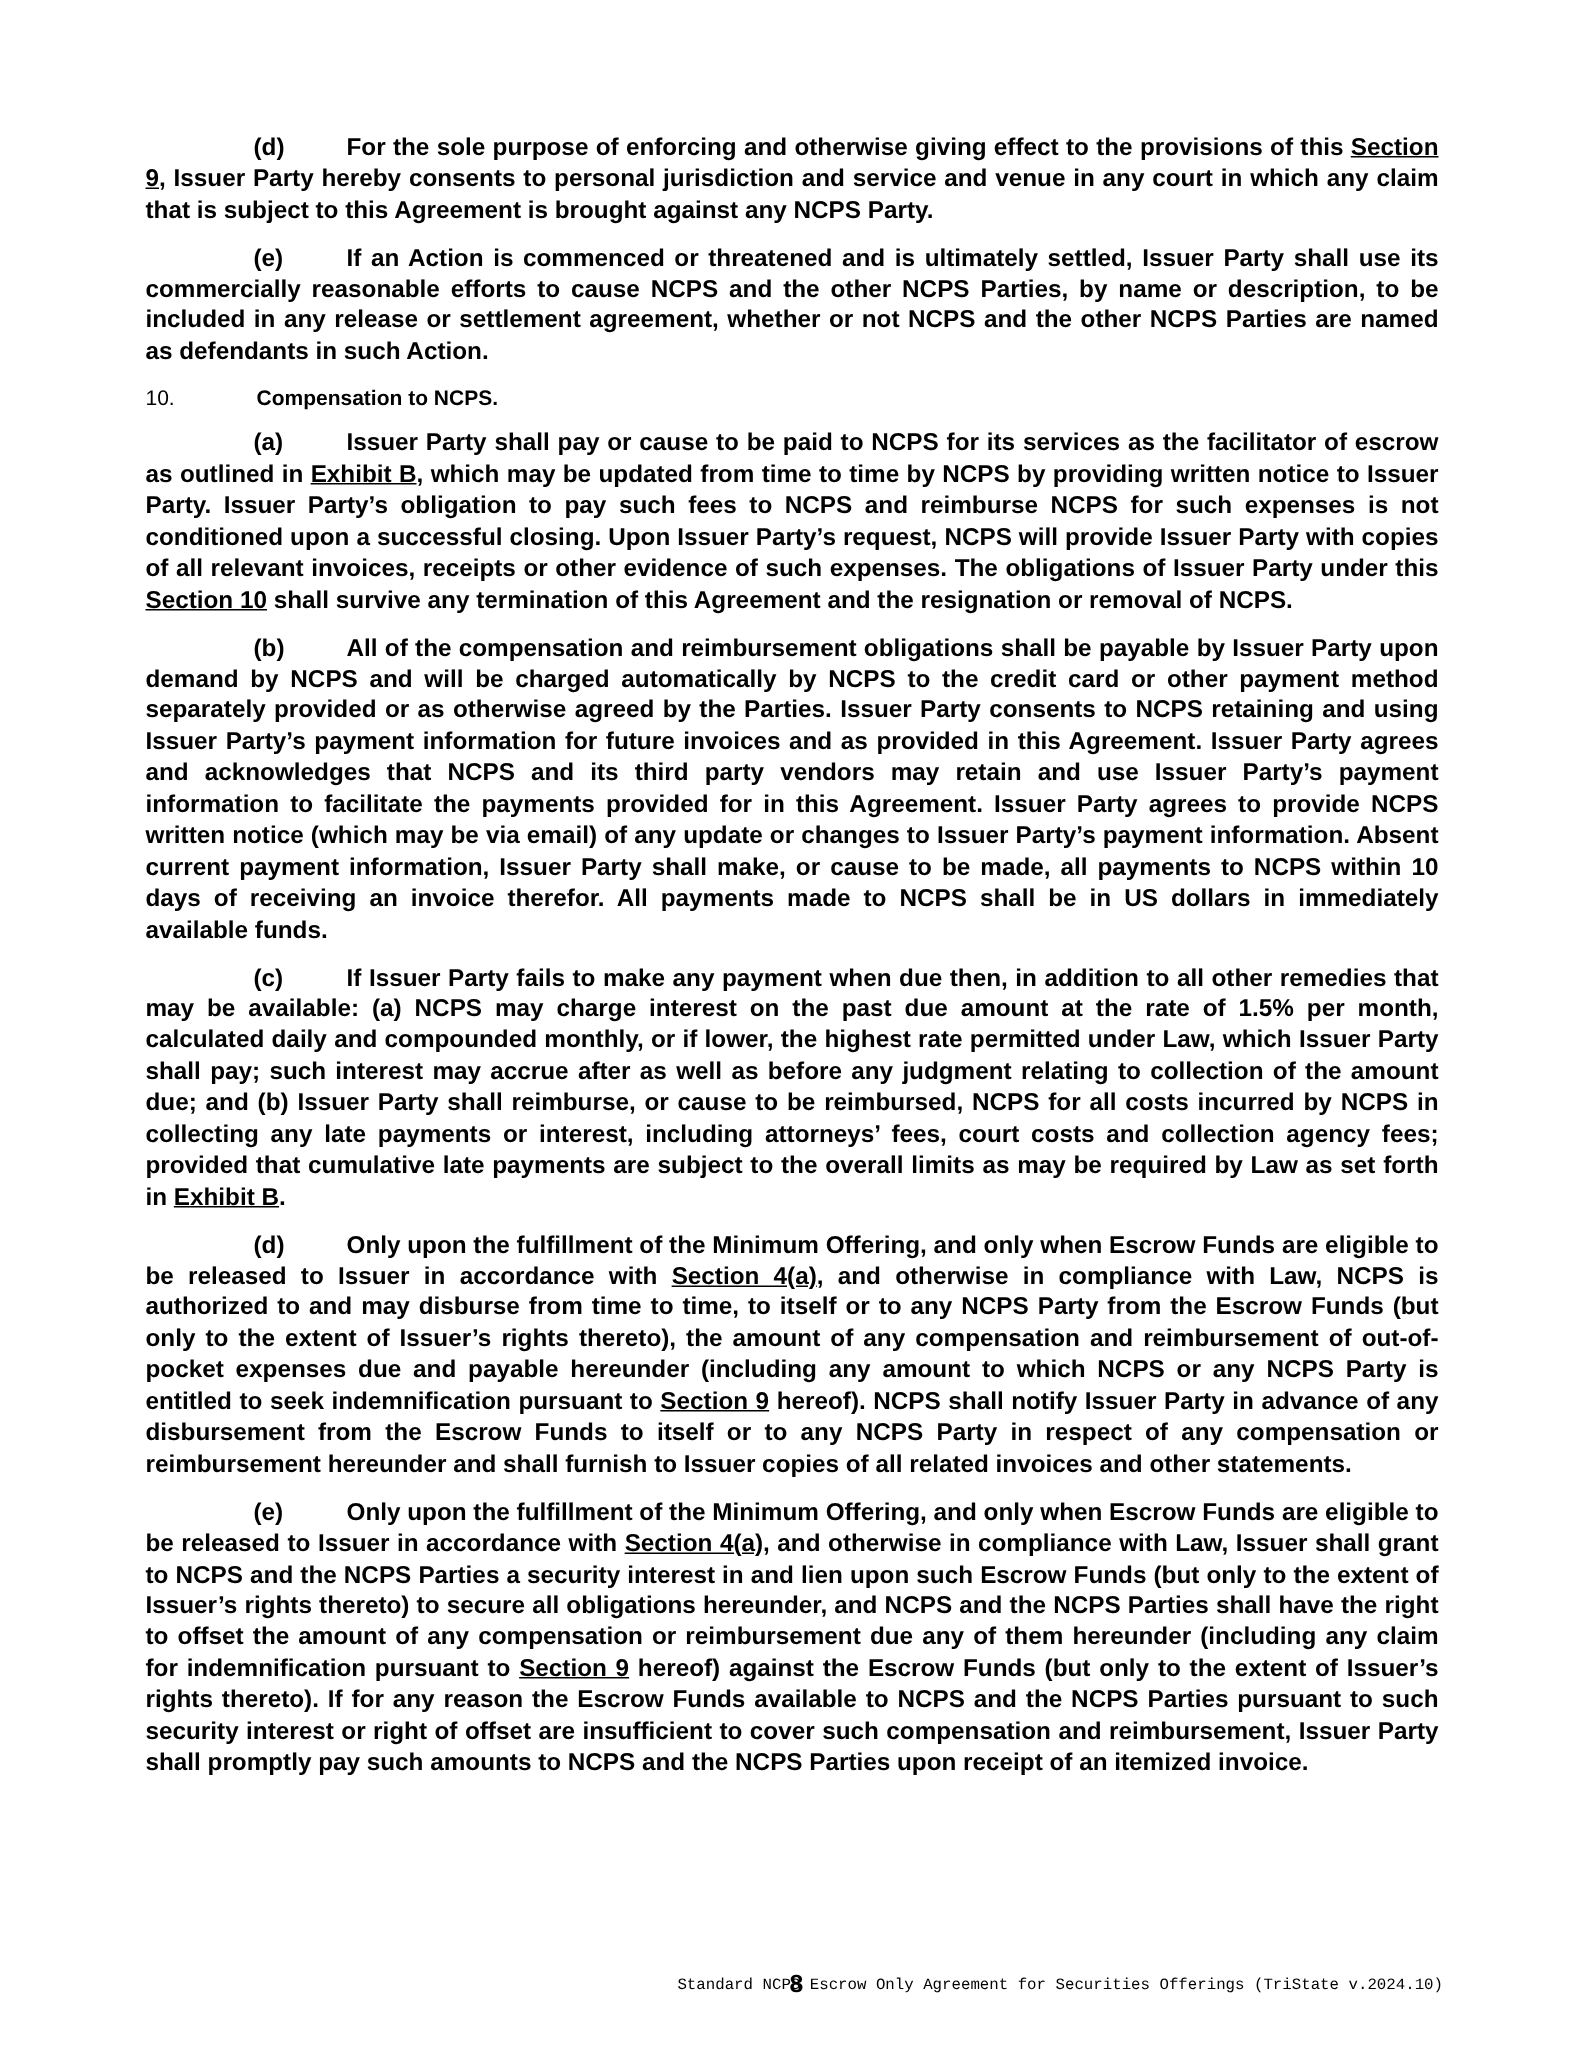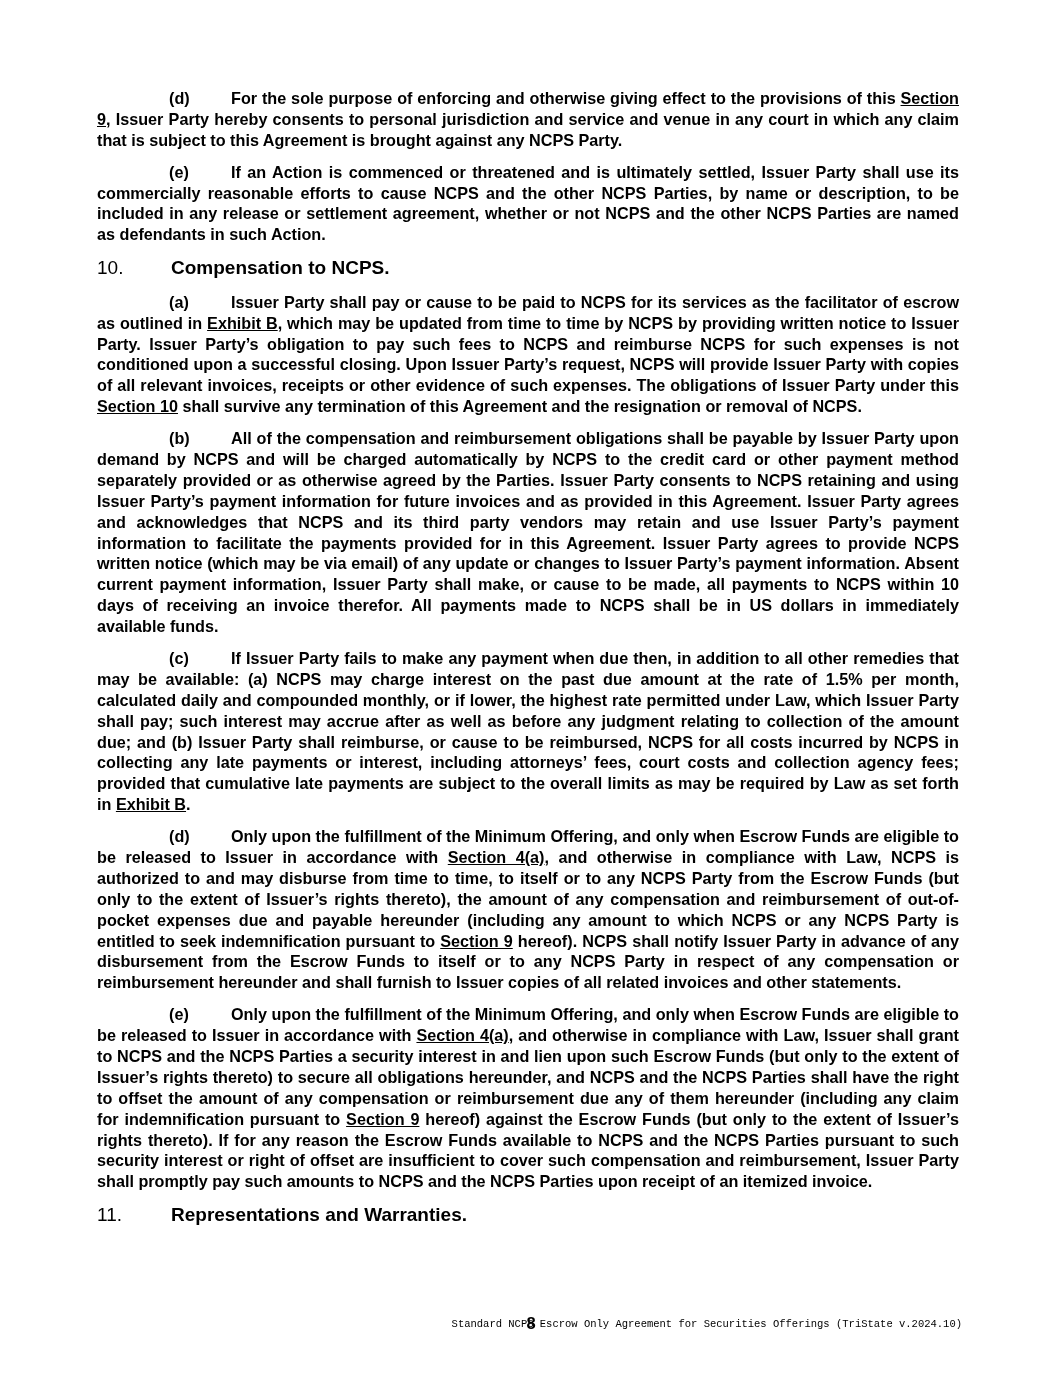--- a/index.html
+++ b/index.html
@@ -41,21 +41,21 @@
     display: inline-block;
     width: 62px;
     margin-left: 72px;
   }
   .lbl-num {
     display: inline-block;
     width: 74px;
   }
   .heading {
     margin: 0 0 11px 0;
-    font-size: 19px;
+    font-size: 14px;
     line-height: 1.29;
     color: #000;
   }
   .heading .htext {
     font-weight: bold;
   }
   .u {
     text-decoration: underline;
   }
   .footer {
@@ -100,21 +100,20 @@
     <p class="para lettered"><span class="lbl">(a)</span><span>Issuer Party shall pay or cause to be paid to NCPS for its services as the facilitator of escrow as outlined in </span><span class="u">Exhibit B</span><span>, which may be updated from time to time by NCPS by providing written notice to Issuer Party. Issuer Party’s obligation to pay such fees to NCPS and reimburse NCPS for such expenses is not conditioned upon a successful closing. Upon Issuer Party’s request, NCPS will provide Issuer Party with copies of all relevant invoices, receipts or other evidence of such expenses. The obligations of Issuer Party under this </span><span class="u">Section 10</span><span> shall survive any termination of this Agreement and the resignation or removal of NCPS.</span></p>
 
     <p class="para lettered"><span class="lbl">(b)</span><span>All of the compensation and reimbursement obligations shall be payable by Issuer Party upon demand by NCPS and will be charged automatically by NCPS to the credit card or other payment method separately provided or as otherwise agreed by the Parties. Issuer Party consents to NCPS retaining and using Issuer Party’s payment information for future invoices and as provided in this Agreement. Issuer Party agrees and acknowledges that NCPS and its third party vendors may retain and use Issuer Party’s payment information to facilitate the payments provided for in this Agreement. Issuer Party agrees to provide NCPS written notice (which may be via email) of any update or changes to Issuer Party’s payment information. Absent current payment information, Issuer Party shall make, or cause to be made, all payments to NCPS within 10 days of receiving an invoice therefor. All payments made to NCPS shall be in US dollars in immediately available funds.</span></p>
 
     <p class="para lettered"><span class="lbl">(c)</span><span>If Issuer Party fails to make any payment when due then, in addition to all other remedies that may be available: (a) NCPS may charge interest on the past due amount at the rate of 1.5% per month, calculated daily and compounded monthly, or if lower, the highest rate permitted under Law, which Issuer Party shall pay; such interest may accrue after as well as before any judgment relating to collection of the amount due; and (b) Issuer Party shall reimburse, or cause to be reimbursed, NCPS for all costs incurred by NCPS in collecting any late payments or interest, including attorneys’ fees, court costs and collection agency fees; provided that cumulative late payments are subject to the overall limits as may be required by Law as set forth in </span><span class="u">Exhibit B</span><span>.</span></p>
 
     <p class="para lettered"><span class="lbl">(d)</span><span>Only upon the fulfillment of the Minimum Offering, and only when Escrow Funds are eligible to be released to Issuer in accordance with </span><span class="u">Section 4(a)</span><span>, and otherwise in compliance with Law, NCPS is authorized to and may disburse from time to time, to itself or to any NCPS Party from the Escrow Funds (but only to the extent of Issuer’s rights thereto), the amount of any compensation and reimbursement of out-of-pocket expenses due and payable hereunder (including any amount to which NCPS or any NCPS Party is entitled to seek indemnification pursuant to </span><span class="u">Section 9</span><span> hereof). NCPS shall notify Issuer Party in advance of any disbursement from the Escrow Funds to itself or to any NCPS Party in respect of any compensation or reimbursement hereunder and shall furnish to Issuer copies of all related invoices and other statements.</span></p>
 
     <p class="para lettered"><span class="lbl">(e)</span><span>Only upon the fulfillment of the Minimum Offering, and only when Escrow Funds are eligible to be released to Issuer in accordance with </span><span class="u">Section 4(a)</span><span>, and otherwise in compliance with Law, Issuer shall grant to NCPS and the NCPS Parties a security interest in and lien upon such Escrow Funds (but only to the extent of Issuer’s rights thereto) to secure all obligations hereunder, and NCPS and the NCPS Parties shall have the right to offset the amount of any compensation or reimbursement due any of them hereunder (including any claim for indemnification pursuant to </span><span class="u">Section 9</span><span> hereof) against the Escrow Funds (but only to the extent of Issuer’s rights thereto). If for any reason the Escrow Funds available to NCPS and the NCPS Parties pursuant to such security interest or right of offset are insufficient to cover such compensation and reimbursement, Issuer Party shall promptly pay such amounts to NCPS and the NCPS Parties upon receipt of an itemized invoice.</span></p>
 
-    <p class="heading"><span class="lbl-num">11.</span><span class="htext">Representations and Warranties.</span></p>
 
   </div>
 
   <div class="footer">
     <div class="page-number">8</div>
     <div class="footer-note">Standard NCPS Escrow Only Agreement for Securities Offerings (TriState v.2024.10)</div>
   </div>
 </div>
 
 </body></html>

